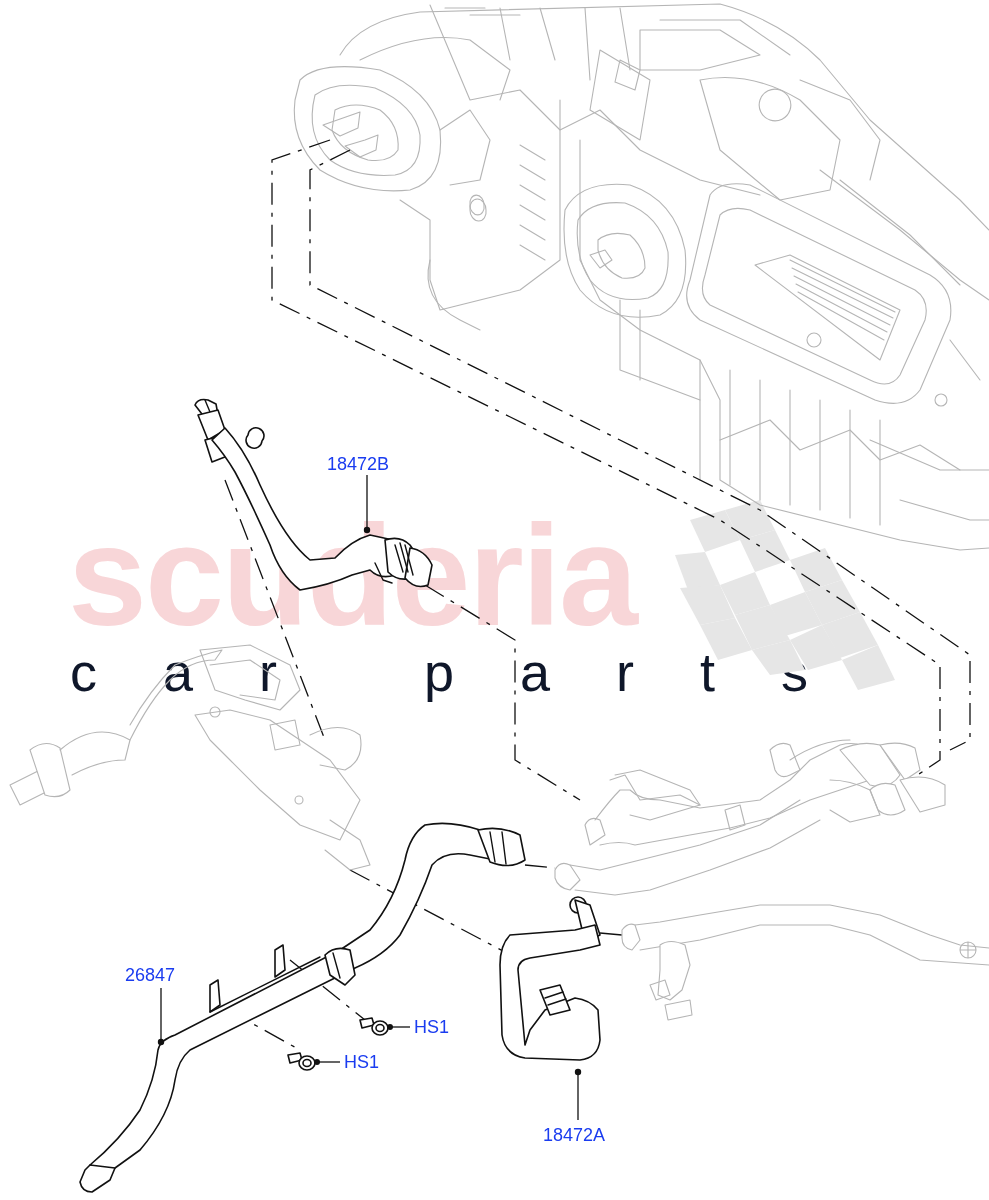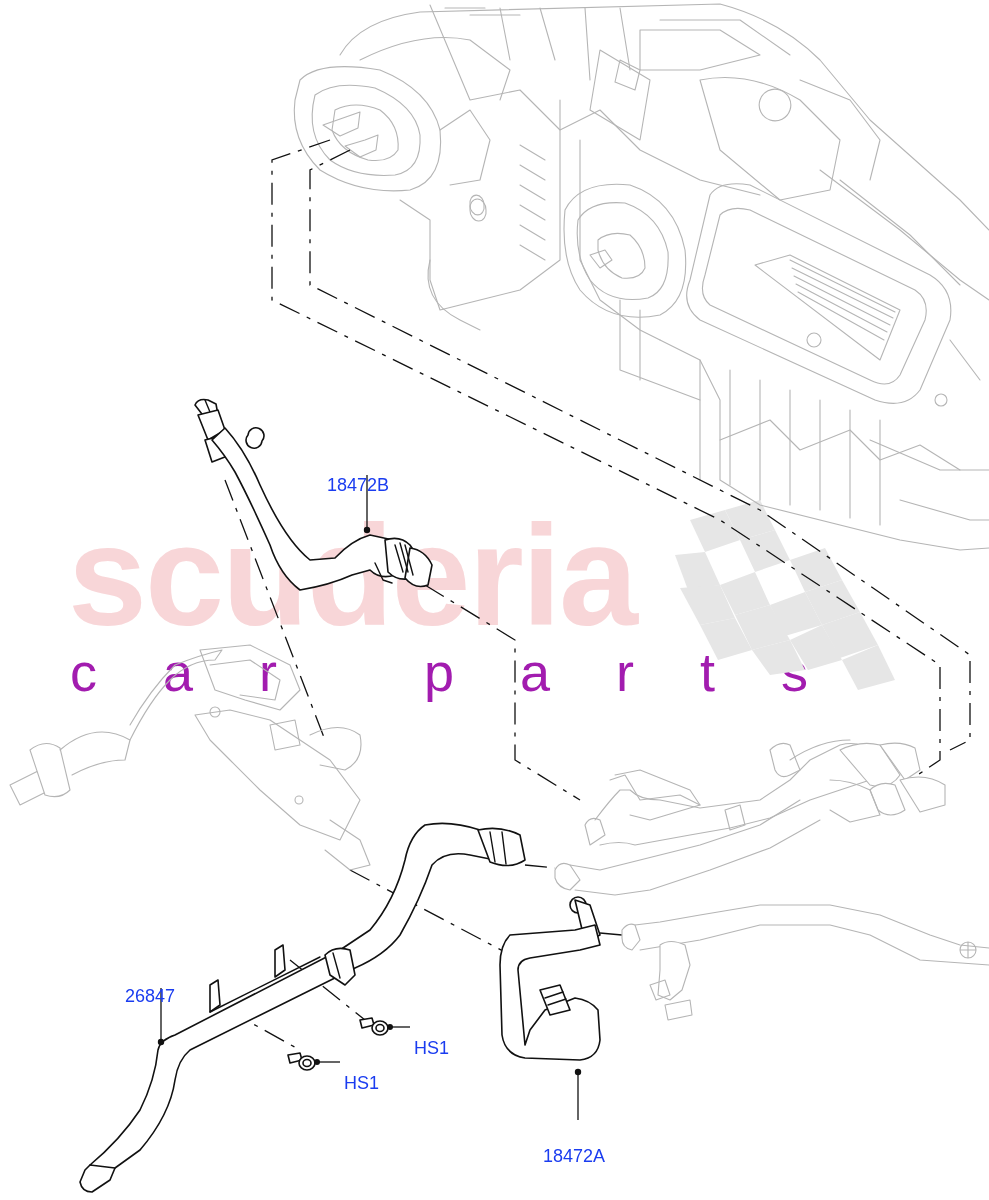--- a/index.html
+++ b/index.html
@@ -2,22 +2,22 @@
 <html><head>
 <meta charset="utf-8">
 <style>
   html, body { margin: 0; padding: 0; background: #ffffff; }
   body { width: 989px; height: 1200px; position: relative; overflow: hidden;
          font-family: "Liberation Sans", sans-serif; }
   .canvas { position: absolute; left: 0; top: 0; width: 989px; height: 1200px; }
   svg { position: absolute; left: 0; top: 0; }
   .wm-text { position: absolute; font-family: "Liberation Sans", sans-serif; pointer-events: none; }
   .wm-main { left: 68px; top: 505px; font-size: 142px; font-weight: bold; color: #f8d6d8; letter-spacing: -2px; line-height: 1; }
-  .wm-sub { left: 70px; top: 645px; font-size: 54px; color: #a21caf; letter-spacing: 66px; line-height: 1; }
-  .callout { position: absolute; font-size: 18px; color: #1a3cf0; line-height: 1; white-space: nowrap; margin-top: 21px; }
+  .wm-sub { left: 70px; top: 645px; font-size: 54px; color: #0f172a; letter-spacing: 66px; line-height: 1; }
+  .callout { position: absolute; font-size: 18px; color: #1a3cf0; line-height: 1; white-space: nowrap; }
   .ghost { fill: none; stroke: #b5b5b5; stroke-width: 1.1; stroke-linejoin: round; stroke-linecap: round; }
   .ghost-f { fill: #ffffff; stroke: #b5b5b5; stroke-width: 1.1; stroke-linejoin: round; }
   .part { fill: #ffffff; stroke: #111111; stroke-width: 1.6; stroke-linejoin: round; stroke-linecap: round; }
   .part-n { fill: none; stroke: #111111; stroke-width: 1.4; stroke-linejoin: round; stroke-linecap: round; }
   .dash { fill: none; stroke: #111111; stroke-width: 1.3; stroke-dasharray: 22 8 4 8; }
   .leader { stroke: #111111; stroke-width: 1.3; fill: none; }
   .dot { fill: #111111; }
 </style>
 </head>
 <body>

